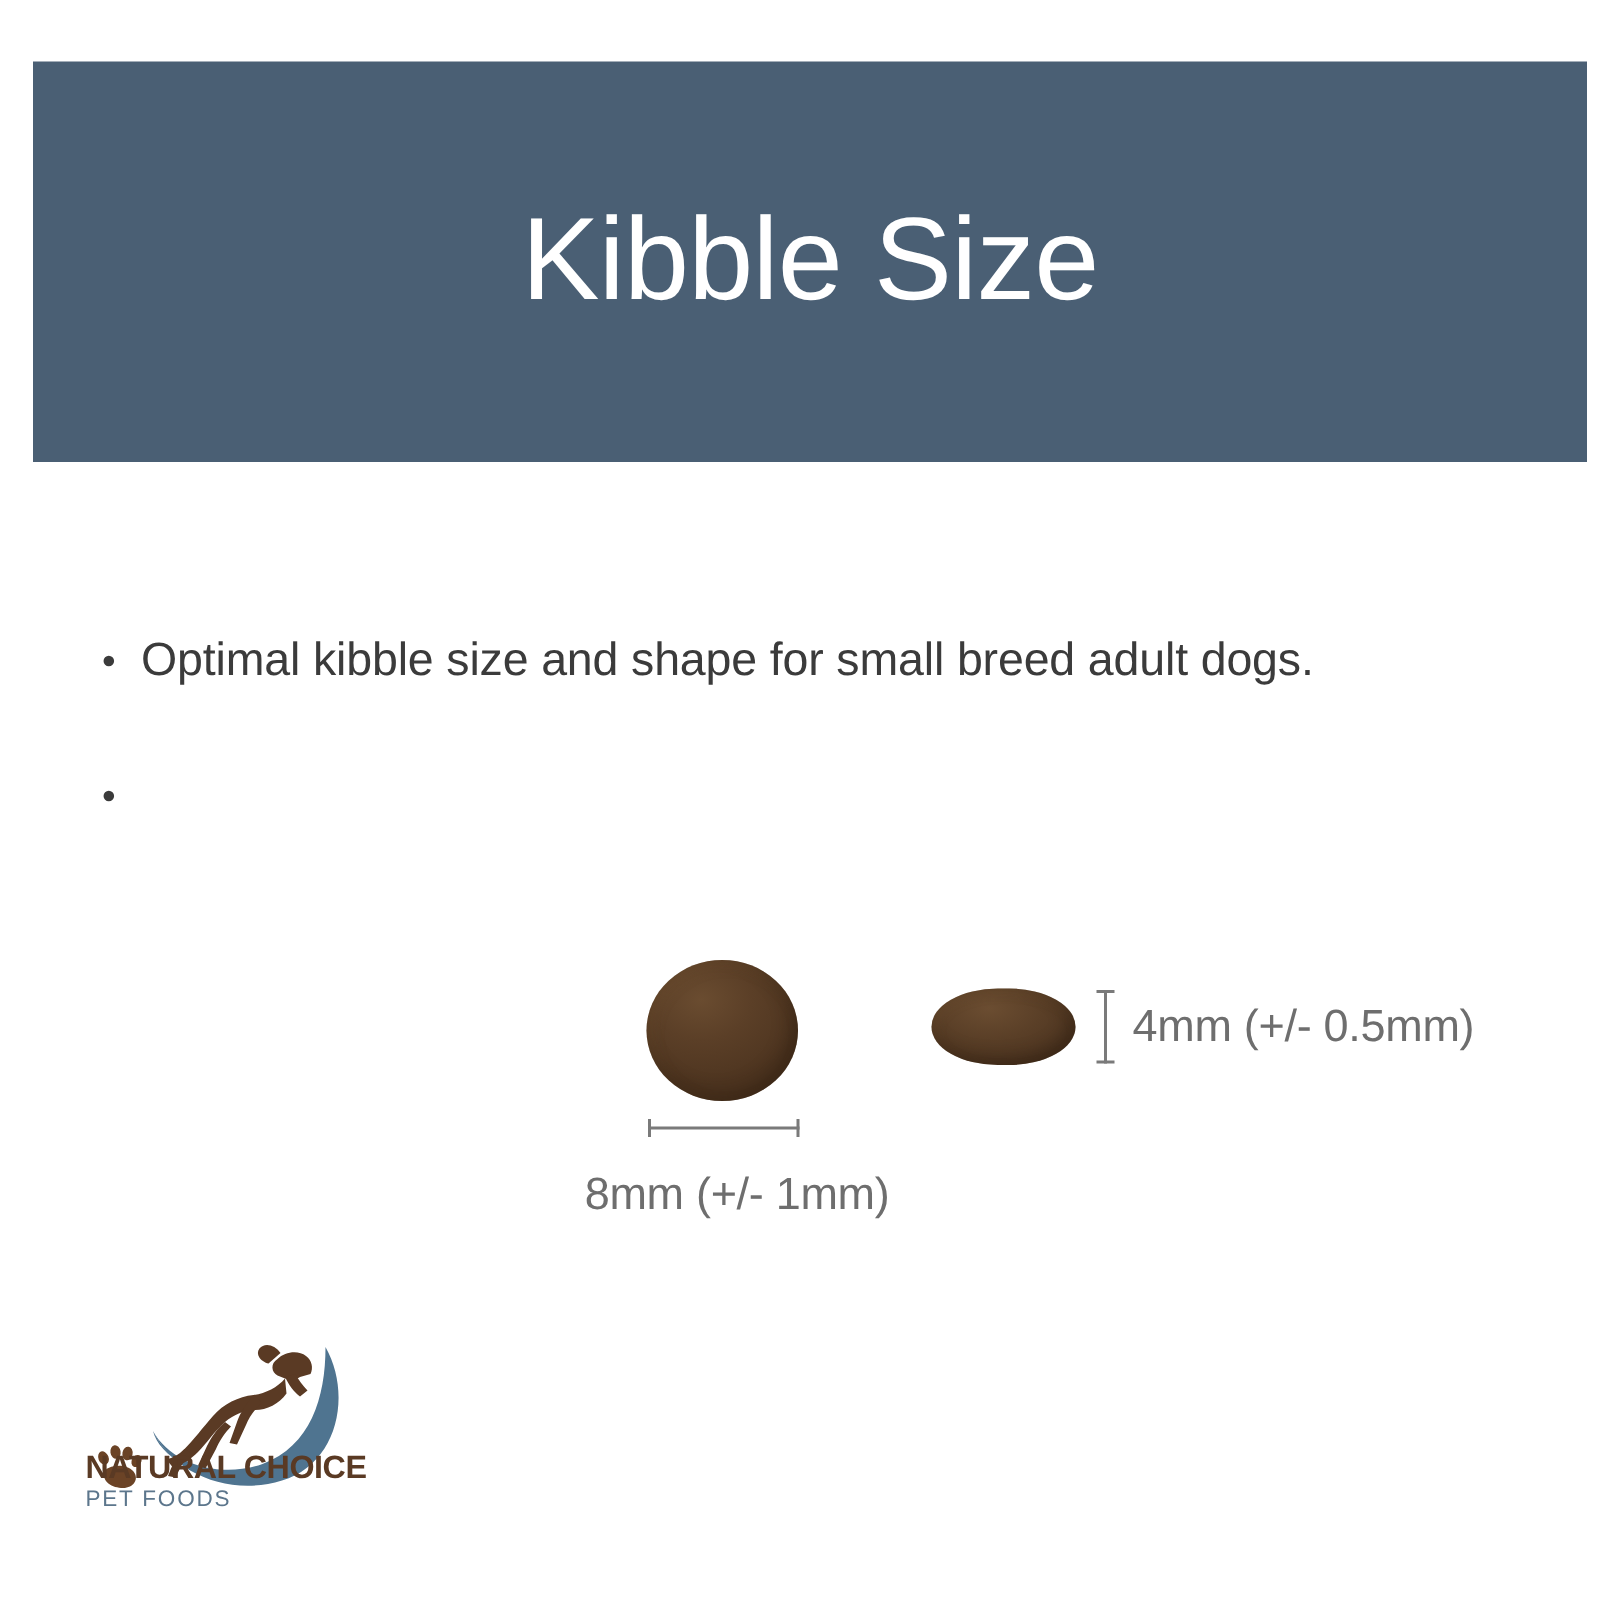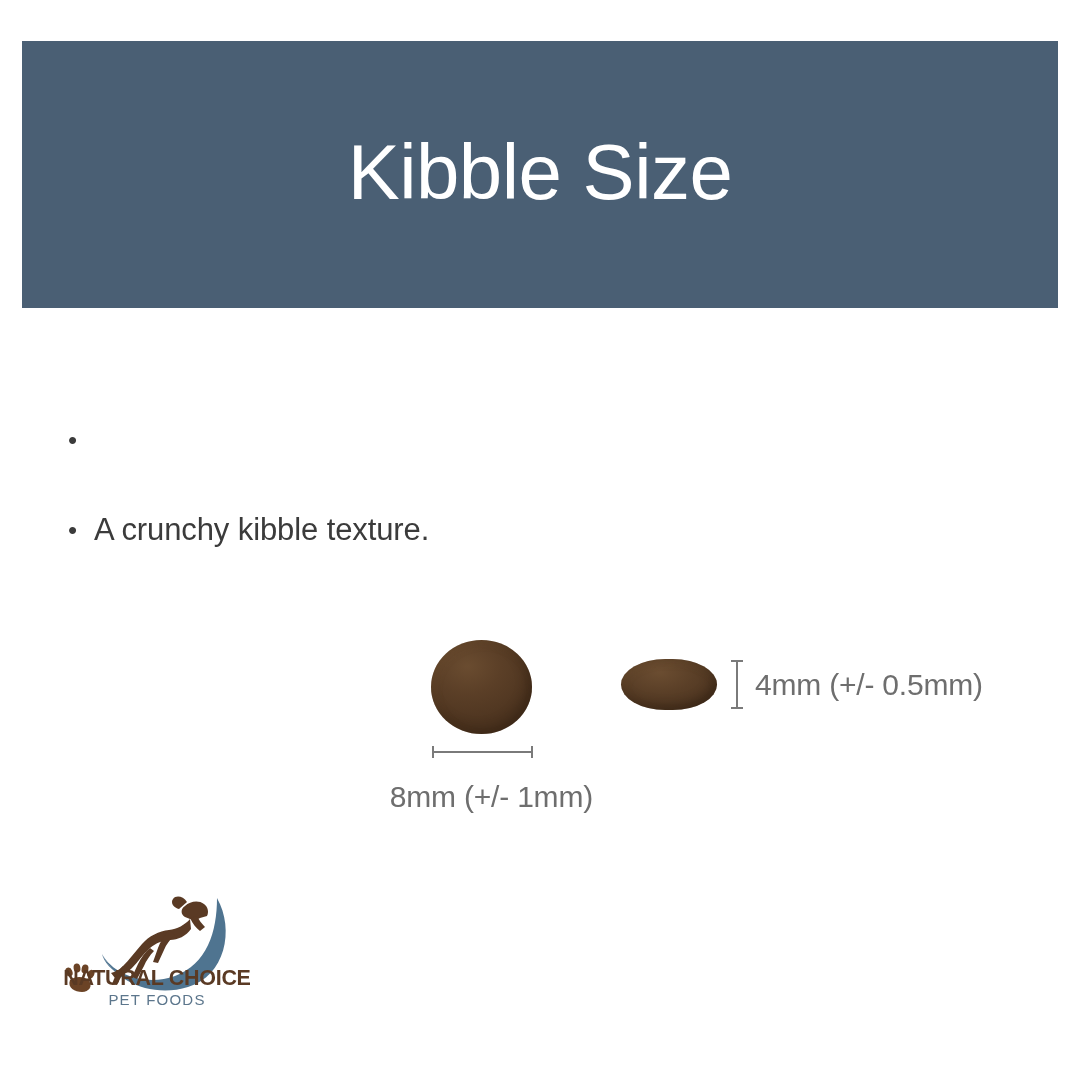--- a/index.html
+++ b/index.html
@@ -204,21 +204,21 @@
     left: 0;
     top: 0;
     width: 200px;
     height: 130px;
   }
   #logo-text-wrap {
     position: absolute;
     left: 0;
     top: 82px;
     width: 200px;
-    text-align: center;
+    text-align: left;
   }
   #logo-name {
     color: #5a3a24;
     font-size: 21.5px;
     font-weight: bold;
     letter-spacing: -0.3px;
     line-height: 24px;
     white-space: nowrap;
   }
   #logo-sub {
@@ -235,24 +235,24 @@
 
 <div id="page">
 
   <div id="header-banner">
     <div class="header-line" id="header-line-1">Kibble Size</div>
   </div>
 
   <div id="bullet-list">
     <div class="bullet-row">
       <span class="bullet-dot">•</span>
+      <span class="bullet-text">Optimal kibble size and shape for small breed adult dogs.</span>
     </div>
     <div class="bullet-row">
       <span class="bullet-dot">•</span>
-      <span class="bullet-text">A crunchy kibble texture.</span>
     </div>
   </div>
 
   <div id="kibble-diagram">
 
     <div id="kibble-top-view"></div>
 
     <div id="kibble-side-view"></div>
 
     <div id="dim-vertical">

